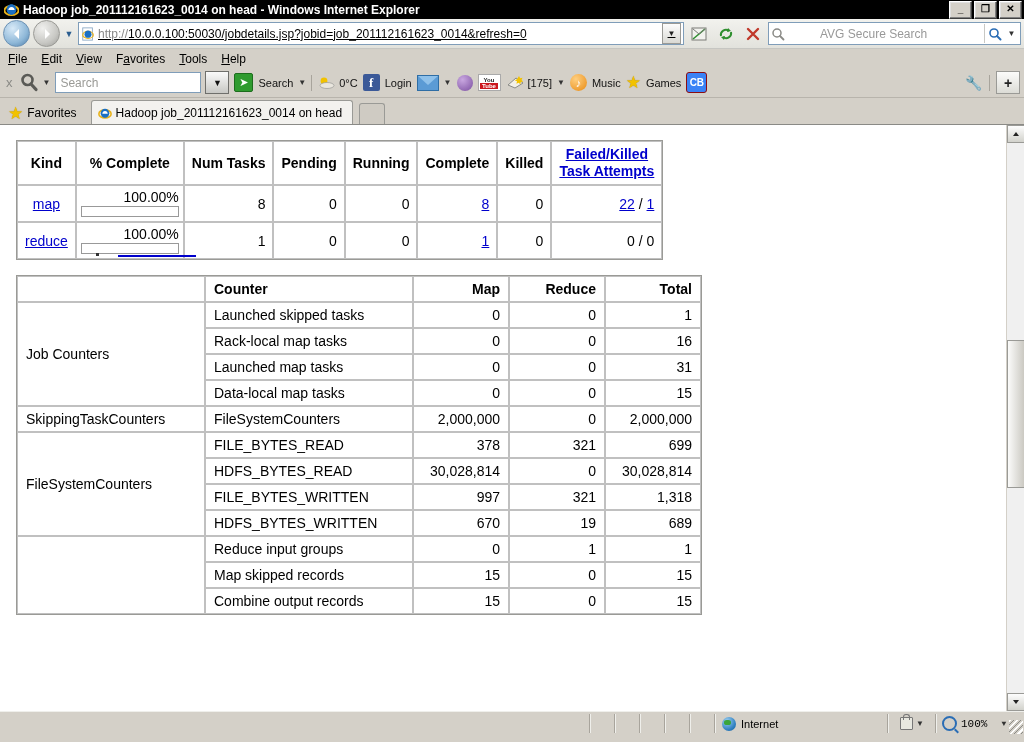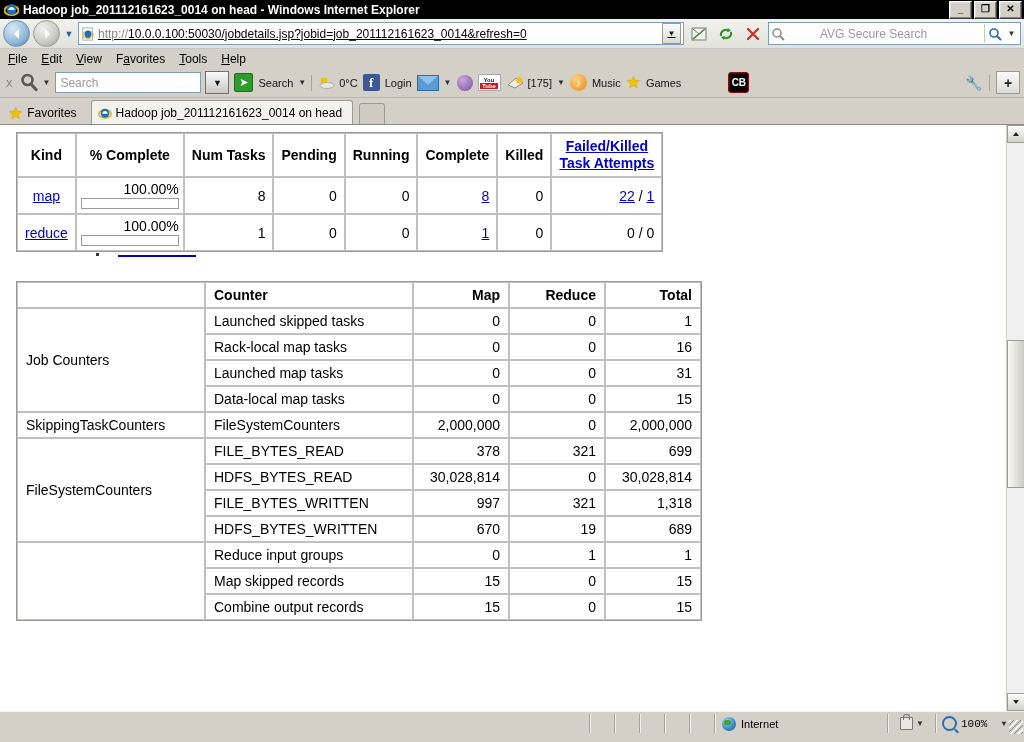--- a/index.html
+++ b/index.html
@@ -114,23 +114,23 @@
   .purpleo{width:16px;height:16px;border-radius:50%;
     background:radial-gradient(circle at 35% 30%,#c9a7e0,#7b4fa0);}
   .yt{width:21px;height:15px;background:#fff;border:1px solid #aaa;display:flex;
       flex-direction:column;align-items:center;justify-content:center;line-height:6px;}
   .yt .y1{font-size:6px;color:#222;font-weight:bold;}
   .yt .y2{font-size:6px;color:#fff;background:#cc181e;padding:0 2px;font-weight:bold;}
   .orange{width:17px;height:17px;border-radius:50%;
     background:radial-gradient(circle at 35% 30%,#ffcf80,#e88a12);
     display:flex;align-items:center;justify-content:center;color:#fff;font-size:11px;}
   .star{color:#f2c200;font-size:17px;line-height:17px;text-shadow:0 0 1px #a07b00;}
-  .cb{width:19px;height:19px;background:#000000;border-radius:3px;color:#fff;
+  .cb{width:19px;height:19px;background:#3b82f6;border-radius:3px;color:#fff;
       font-weight:bold;font-size:10px;display:flex;align-items:center;justify-content:center;
-      border:1px solid #8d0d12;margin-left:42px;}
+      border:1px solid #8d0d12;}
   .avg-right{position:absolute;right:4px;display:flex;align-items:center;gap:6px;}
   .wrench{color:#555;font-size:14px;}
   .plusbtn{
     width:22px;height:21px;background:linear-gradient(#fbfbfa,#dcdcd6);
     border:1px solid #9a9a96;display:flex;align-items:center;justify-content:center;
     font-size:14px;color:#222;font-weight:bold;
   }
   
   .favrow{
     height:26px;background:#d4d0c8;display:flex;align-items:flex-end;
@@ -157,21 +157,21 @@
     position:absolute;left:0;top:0;right:17px;bottom:0;background:#fff;overflow:hidden;
   }
   .partial-link{
     position:absolute;left:118px;top:130px;width:78px;height:2px;background:#0000cc;
   }
   .partial-dot{position:absolute;left:96px;top:128px;width:3px;height:3px;background:#333;}
   
   table{border-collapse:separate;border-spacing:0;}
   .hadoop-table{
     border:1px solid #9a9a96;
-    margin:7px 0 0 16px;
+    margin:15px 0 0 16px;
     background:#fff;
     font-size:14px;
     font-family:"Liberation Sans",sans-serif;
   }
   .hadoop-table td,.hadoop-table th{
     border:1px solid #c0c0c0;
     padding:4px 7px;
     font-weight:normal;
     font-size:14px;
     color:#000;
@@ -180,21 +180,21 @@
   .hadoop-table th{font-weight:bold;text-align:center;}
   .hadoop-table a{color:#0000cc;text-decoration:underline;}
   .t-center{text-align:center;}
   .t-right{text-align:right;}
   
   .pctcell{width:98px;padding:3px 4px 4px 4px !important;}
   .pctnum{text-align:right;font-size:14px;line-height:16px;}
   .pbar{height:9px;background:#fff;border:1px solid #999;margin-top:1px;}
   
   .counters{
-    border:1px solid #9a9a96;margin:29px 0 0 16px;background:#fff;
+    border:1px solid #9a9a96;margin:15px 0 0 16px;background:#fff;
   }
   .counters td,.counters th{
     border:1px solid #c0c0c0;padding:4px 8px;font-size:14px;color:#000;font-weight:normal;
   }
   .counters th{font-weight:bold;text-align:center;}
   .counters .grp{vertical-align:middle;text-align:left;width:170px;}
   .counters .cname{text-align:left;width:190px;}
   .counters .num{text-align:right;width:78px;}
   .counters .blankhdr{border:1px solid #c0c0c0;}
   

